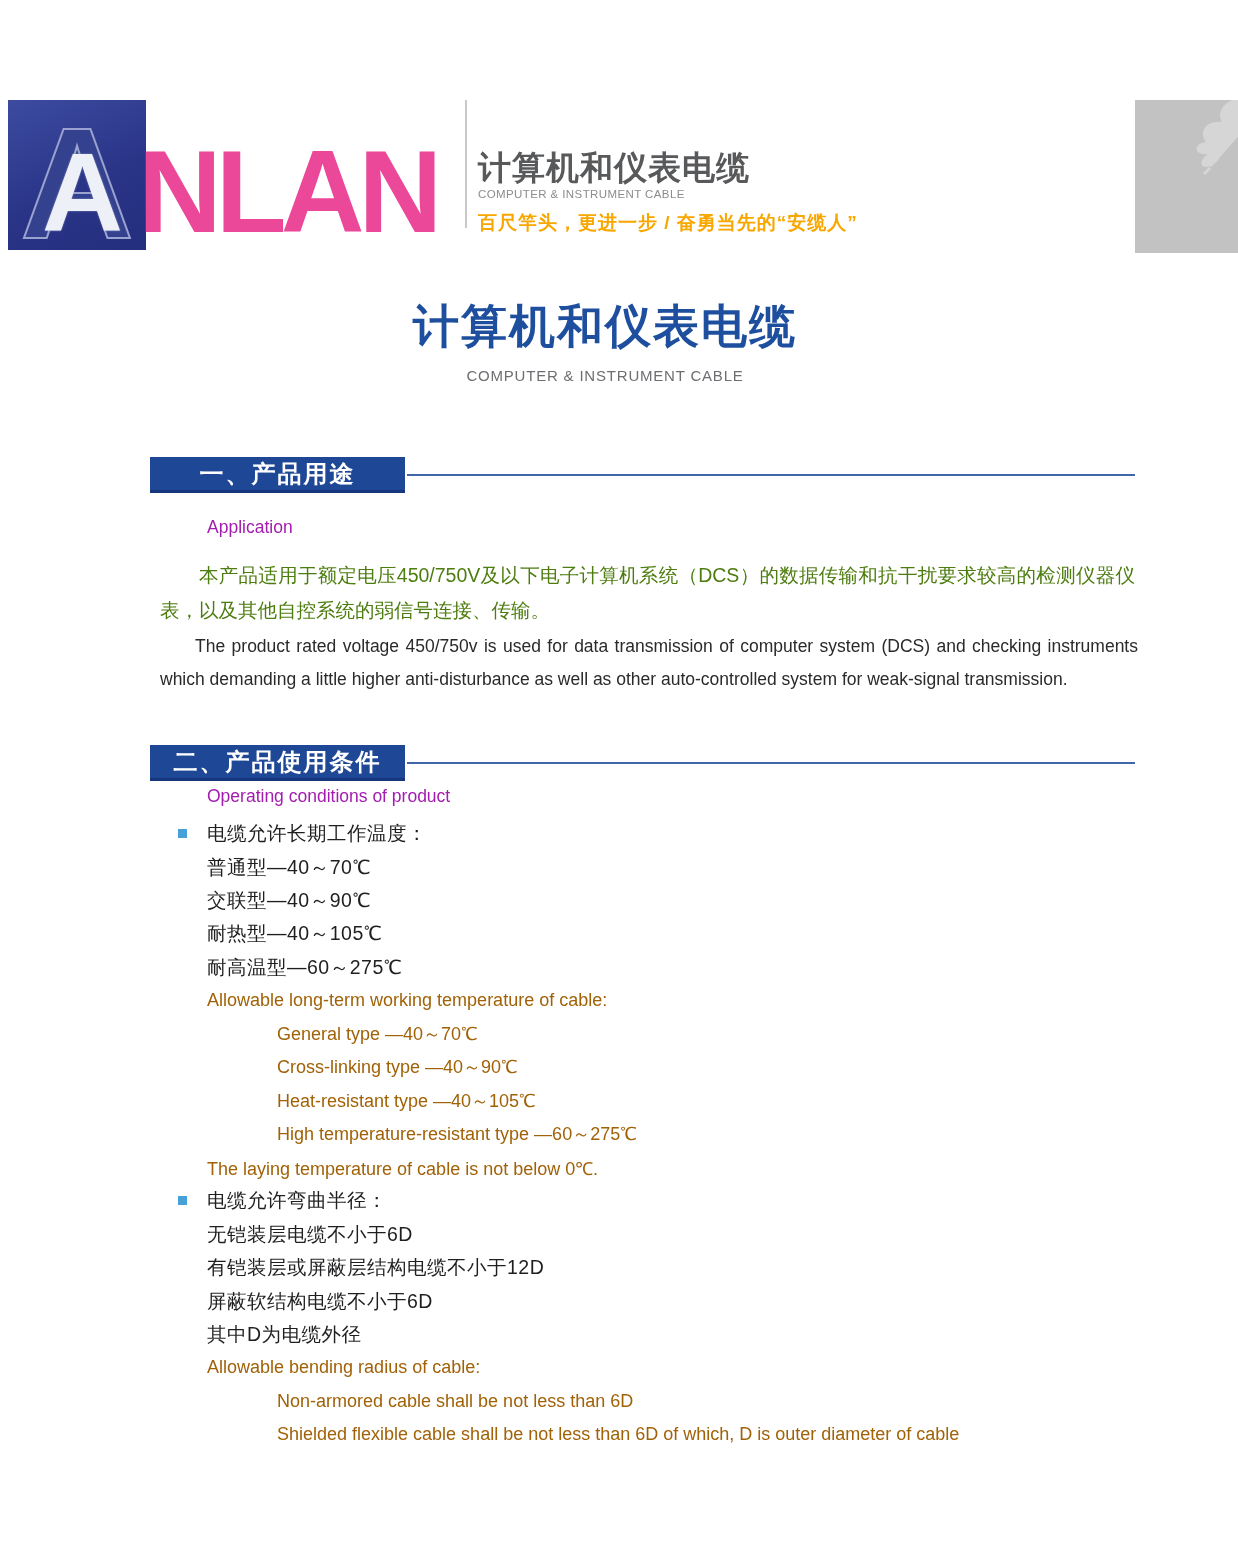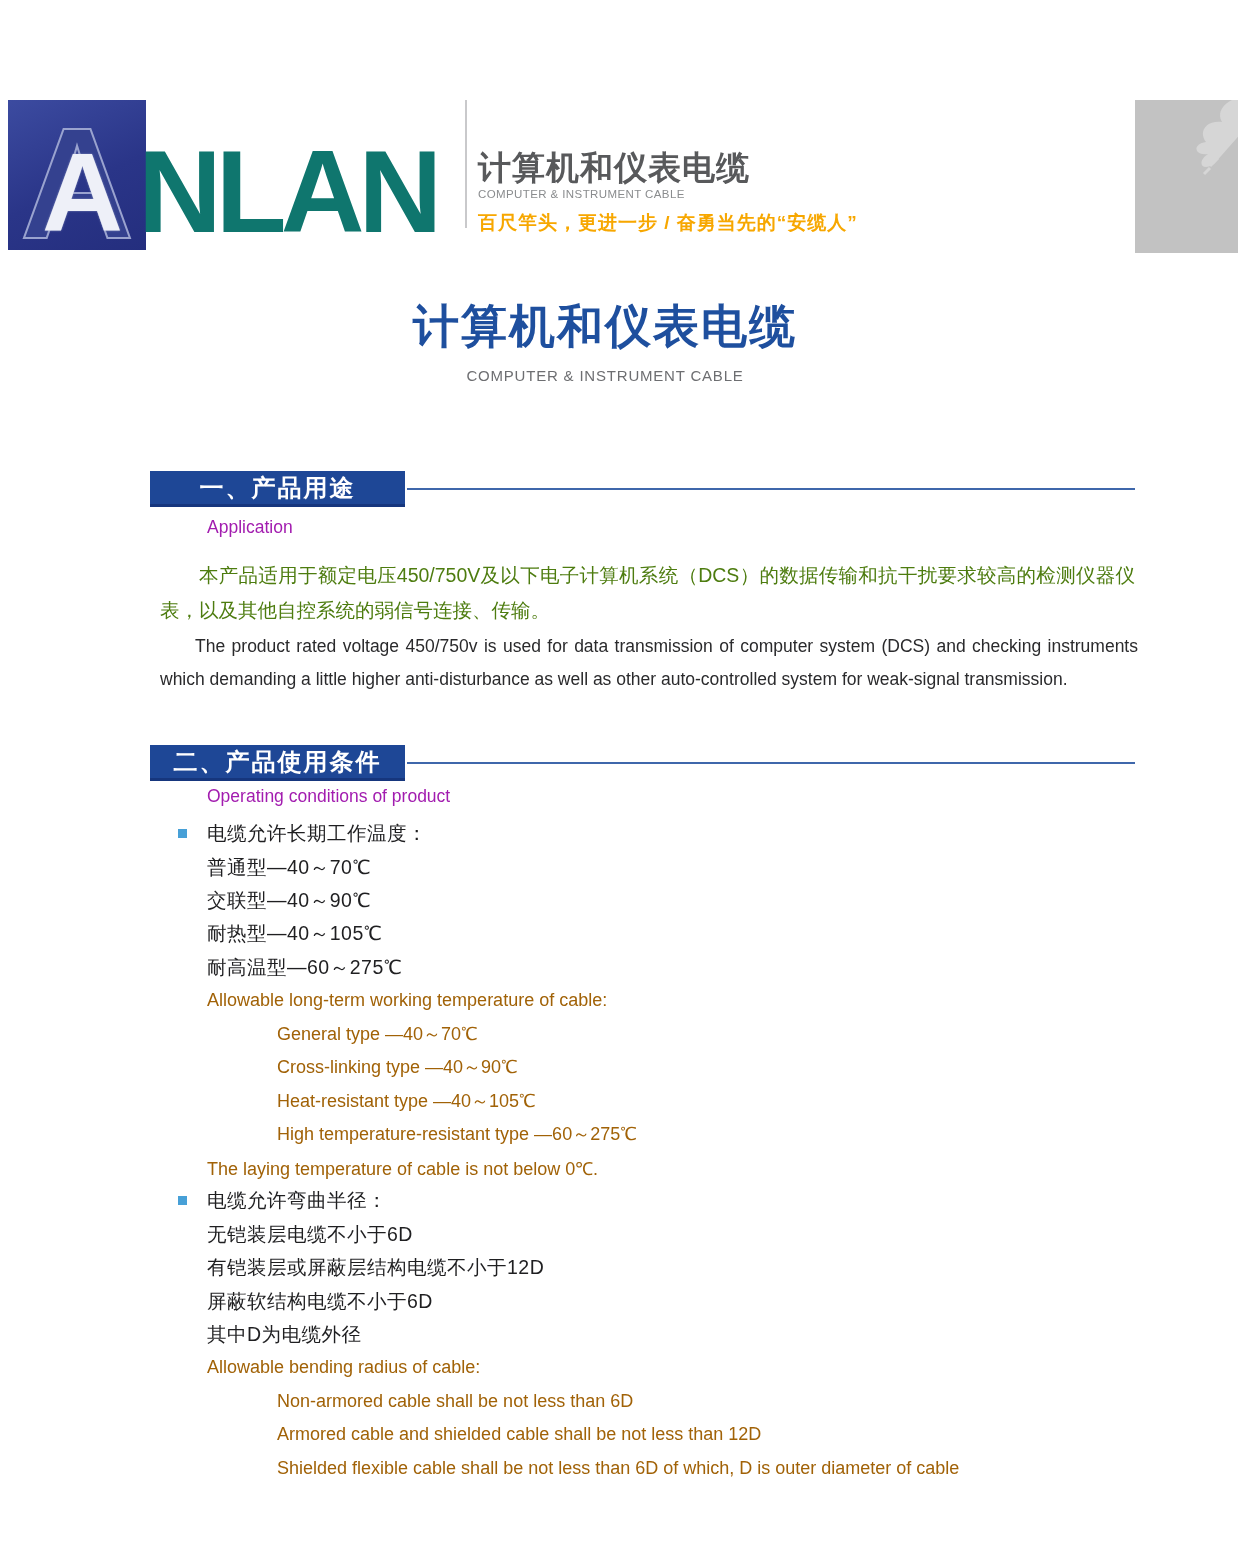--- a/index.html
+++ b/index.html
@@ -21,21 +21,21 @@
     -webkit-text-stroke:2px #9aa3cf; text-stroke:2px #9aa3cf;
   }
   .a-inner{
     position:absolute; left:54%; top:62%; transform:translate(-50%,-50%);
     font-size:112px; font-weight:bold; line-height:1;
     color:#eef0f8; text-shadow:0 0 2px #8f97c2;
   }
   .logo-word{
     position:absolute; left:138px; top:136px; width:330px;
     font-size:116px; font-weight:bold; letter-spacing:-6px;
-    line-height:112px; color:#0f766e;
+    line-height:112px; color:#ec4899;
   }
   .vdivider{
     position:absolute; left:465px; top:100px; width:2px; height:128px; background:#c9c9cb;
   }
   .header-right{ position:absolute; left:478px; top:150px; width:520px; }
   .hr-zh{ font-size:33px; font-weight:bold; color:#58595b; letter-spacing:1px; line-height:36px; }
   .hr-en{ font-size:11.5px; color:#8a8c8e; letter-spacing:0.4px; margin-top:2px; }
   .hr-slogan{ font-size:19px; font-weight:bold; color:#f7a700; margin-top:10px; letter-spacing:1px; }
   .corner-box{ position:absolute; left:1135px; top:100px; width:103px; height:153px; background:#c2c2c2; overflow:hidden; }
   .corner-box svg{ position:absolute; right:-6px; top:-4px; }
@@ -46,21 +46,21 @@
   .mt-en{ font-size:15px; color:#6d6e71; letter-spacing:0.8px; margin-top:9px; }
 
   
   .section-bar{ position:absolute; left:150px; width:985px; height:36px; display:flex; align-items:center; }
   .sb-box{
     width:255px; height:36px; background:#1e4796; border-bottom:3px solid #16367d;
     color:#ffffff; font-size:24px; font-weight:bold; letter-spacing:2px;
     display:flex; align-items:center; justify-content:center; flex:0 0 auto;
   }
   .sb-line{ flex:1 1 auto; height:2px; background:#3f67ab; margin-left:2px; }
-  .bar1{ top:471px; } .bar2{ top:745px; }
+  .bar1{ top:457px; } .bar2{ top:745px; }
   .sub-en{ position:absolute; left:207px; font-size:17.5px; color:#a21caf; }
   .sub1{ top:517px; } .sub2{ top:786px; }
 
   
   .para-zh{
     position:absolute; left:160px; top:558px; width:975px;
     font-size:19.5px; line-height:35px; text-indent:2em; text-align:justify; color:#4d7c0f;
   }
   .para-en{
     position:absolute; left:160px; top:630px; width:978px;
@@ -138,15 +138,14 @@
     <div class="row title-row">
       <span class="sq"></span>
       <span class="zh">电缆允许弯曲半径：</span>
     </div>
     <div class="row line ind0 zh">无铠装层电缆不小于6D</div>
     <div class="row line ind0 zh">有铠装层或屏蔽层结构电缆不小于12D</div>
     <div class="row line ind0 zh">屏蔽软结构电缆不小于6D</div>
     <div class="row line ind0 zh">其中D为电缆外径</div>
     <div class="row line ind0 en">Allowable bending radius of cable:</div>
     <div class="row line ind1 en">Non-armored cable shall be not less than 6D</div>
-    <div class="row line ind1 en">Armored cable and shielded cable shall be not less than 12D</div>
     <div class="row line ind1 en">Shielded flexible cable shall be not less than 6D of which, D is outer diameter of cable</div>
   </div>
 
 </body></html>

